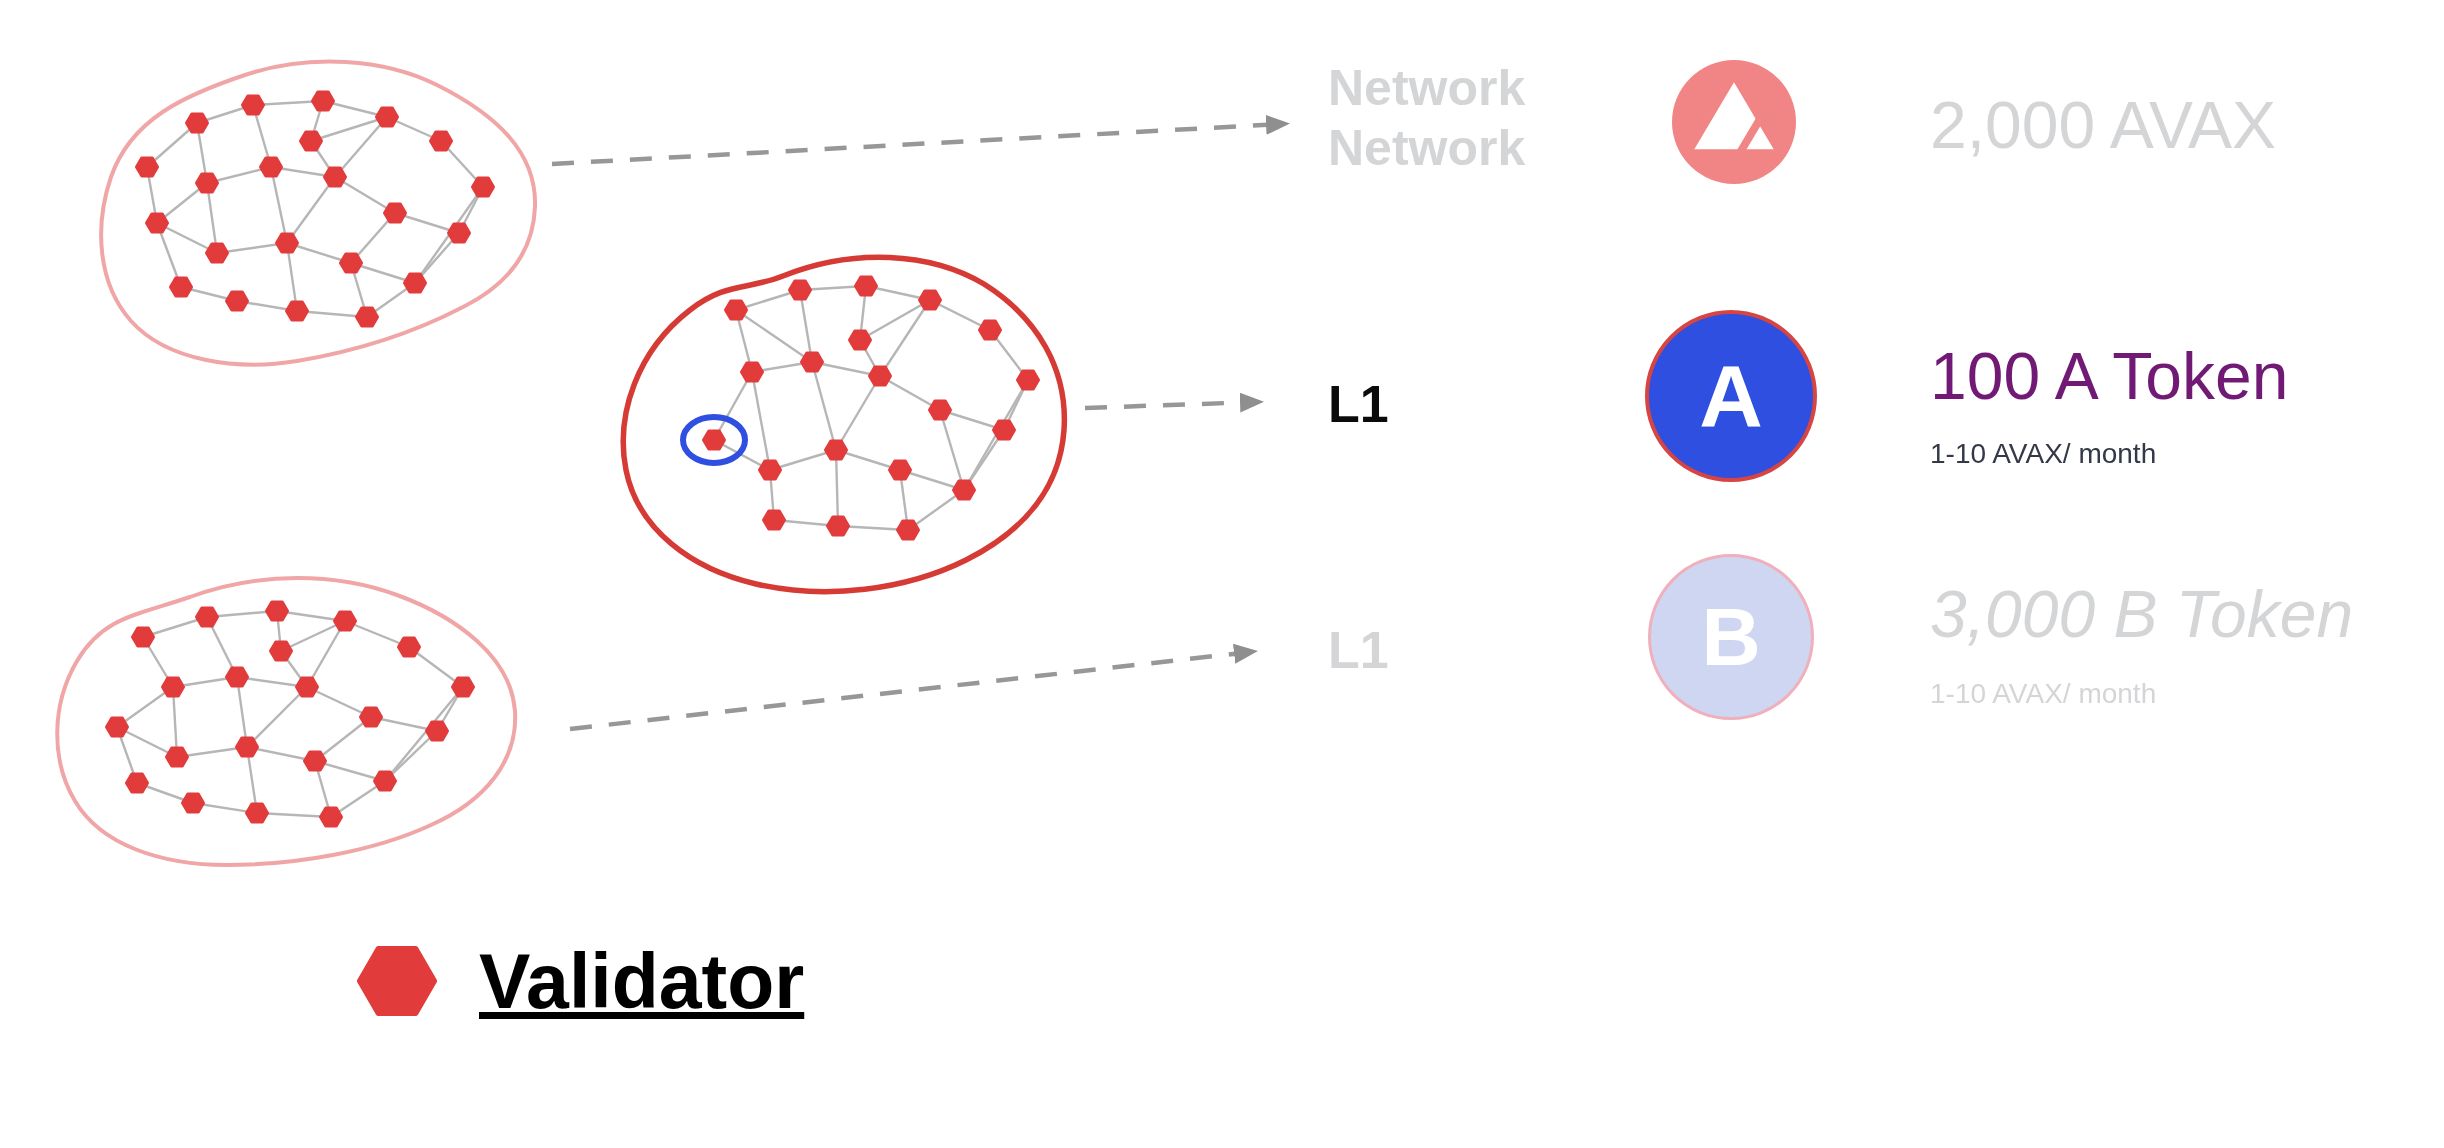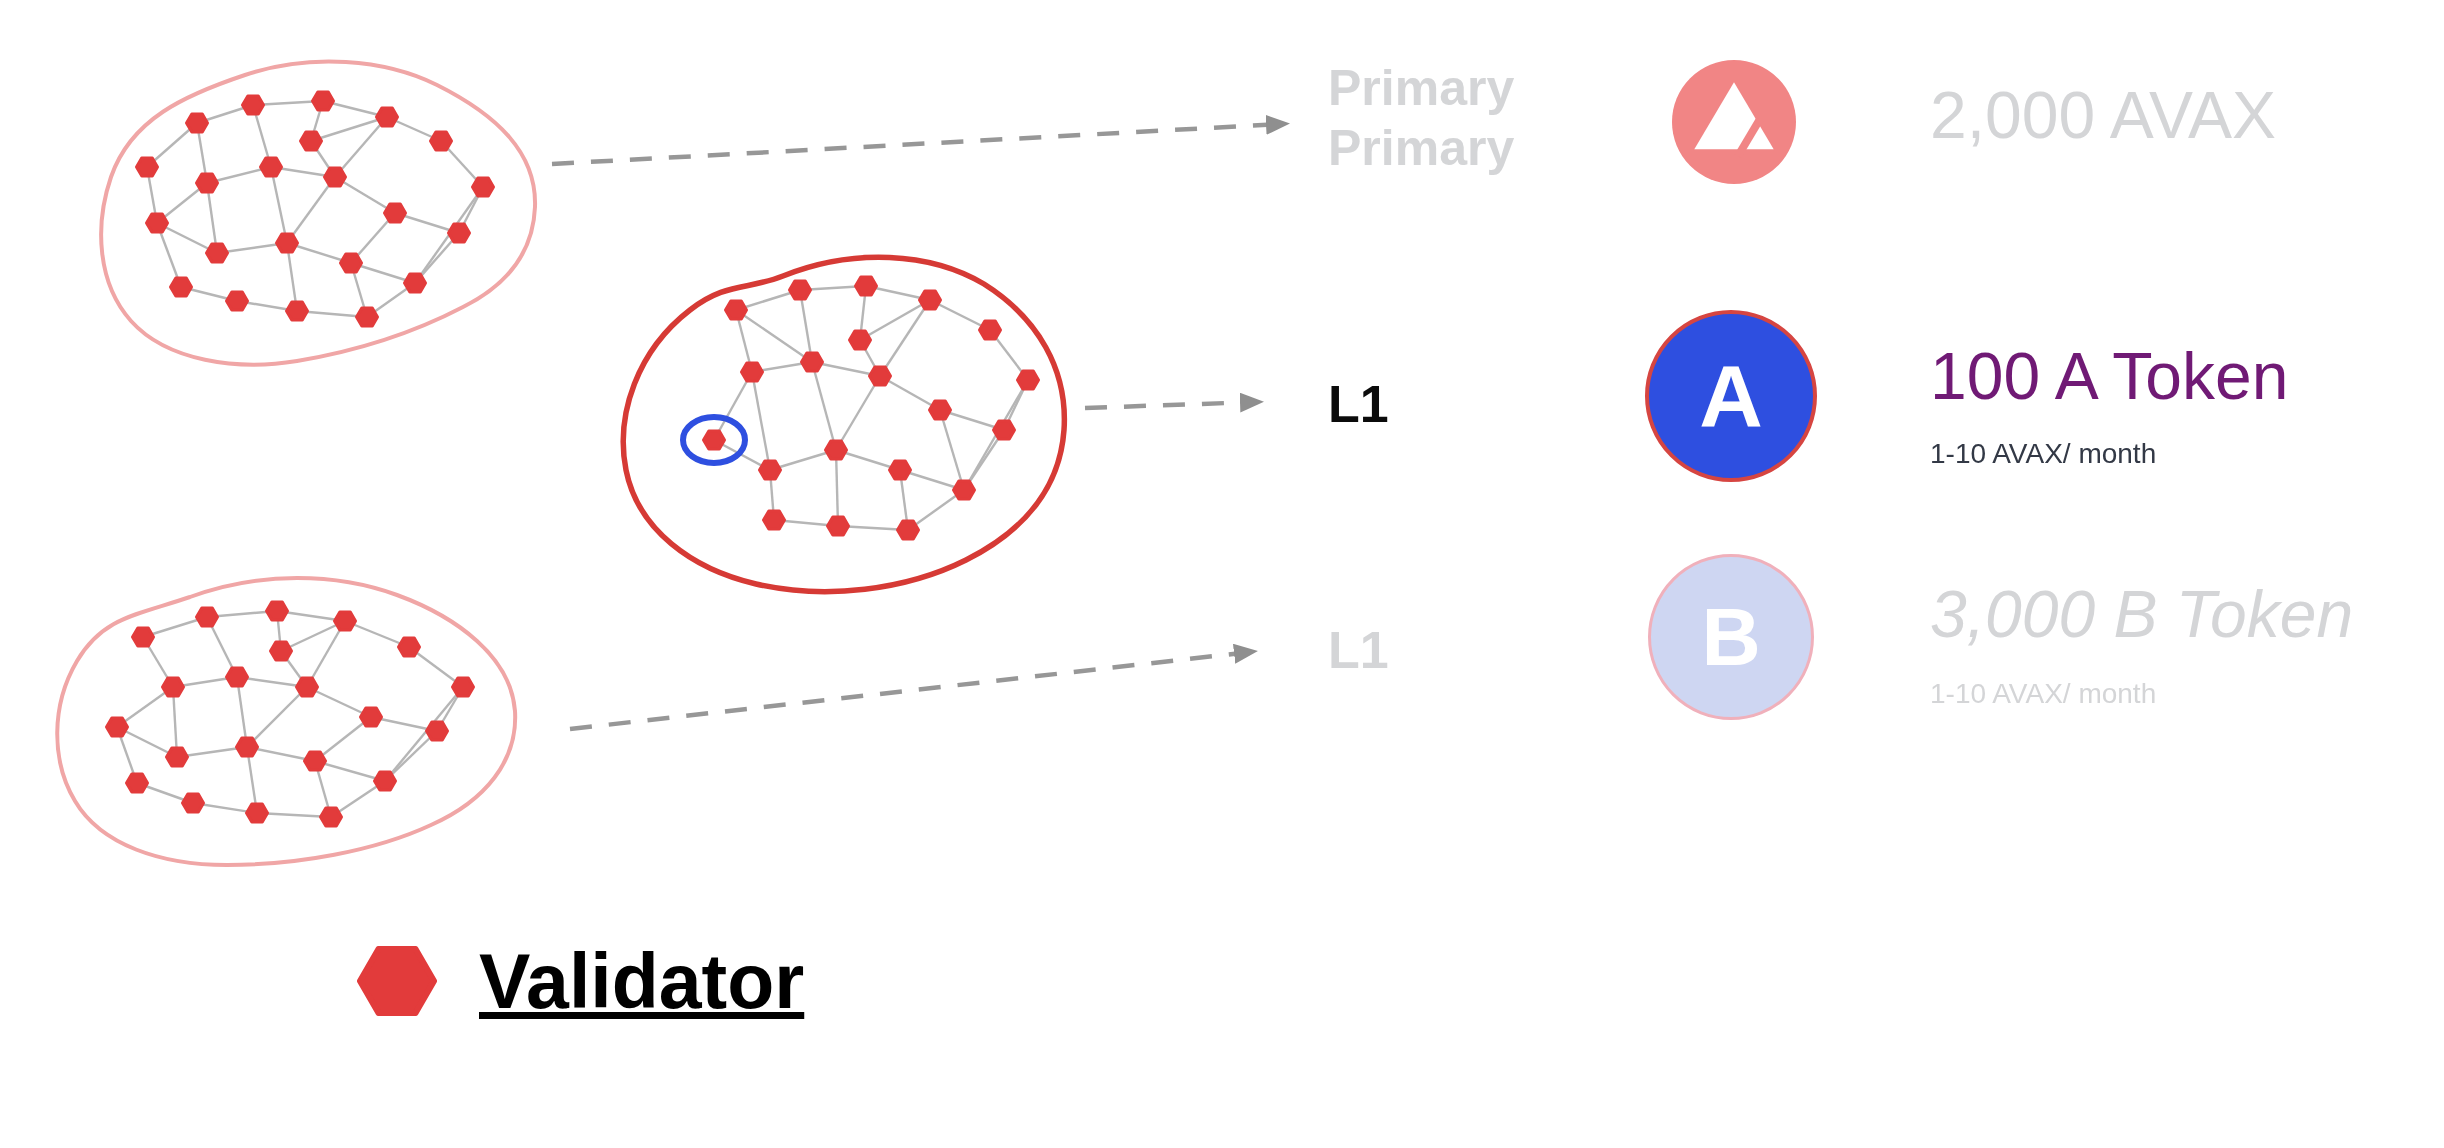--- a/index.html
+++ b/index.html
@@ -21,21 +21,21 @@
 
   .circle { position:absolute; border-radius:50%; display:flex; align-items:center; justify-content:center; }
   #circ-avax { left:1672px; top:60px;  width:124px; height:124px; }
   #circ-a { left:1645px; top:310px; width:172px; height:172px; background:#2e4fe0; border:4px solid #d64541; }
   #circ-b { left:1648px; top:554px; width:166px; height:166px; background:#ced6f2; border:3px solid #f0b0bb; }
   .circle-letter { color:#ffffff; font-weight:700; }
   #circ-a .circle-letter { font-size:88px; }
   #circ-b .circle-letter { font-size:82px; }
 
   .cost-value { position:absolute; left:1930px; font-size:66px; line-height:66px; font-weight:500; white-space:nowrap; }
-  #val-avax { top:82px; }
+  #val-avax { top:92px; }
   #val-a    { top:343px; color:#701a75; }
   #val-b    { top:581px;font-style:italic; }
   .cost-sub { position:absolute; left:1930px; font-size:28px; line-height:36px; white-space:nowrap; }
   #sub-a { top:436px; color:#333946; }
   #sub-b { top:676px; }
 
   .legend { position:absolute; left:357px; top:941px; display:flex; align-items:center; gap:42px;text-decoration:underline; }
   .legend-label { font-size:77px; font-weight:700; color:#000000; line-height:80px; }
 
   .brand { position:absolute; right:64px; top:1010px; display:flex; gap:16px; }
@@ -231,21 +231,21 @@
     <defs>
       <marker id="ah" viewBox="0 0 12 10" refX="8" refY="5" markerWidth="24" markerHeight="20" markerUnits="userSpaceOnUse" orient="auto">
         <path d="M0,0 L12,5 L0,10 Z" fill="#8f8f8f"></path>
       </marker>
     </defs>
     <line x1="552" y1="164" x2="1282" y2="124" stroke="#979797" stroke-width="4.5" stroke-dasharray="22 17" marker-end="url(#ah)"></line>
     <line x1="1085" y1="408" x2="1256" y2="402" stroke="#979797" stroke-width="4.5" stroke-dasharray="22 17" marker-end="url(#ah)"></line>
     <line x1="570" y1="729" x2="1250" y2="652" stroke="#979797" stroke-width="4.5" stroke-dasharray="22 17" marker-end="url(#ah)"></line>
   </svg>
 
-  <div id="lbl-primary" class="label faded">Primary Primary</div>
+  <div id="lbl-primary" class="label faded">Network Network</div>
   <div id="lbl-l1a" class="label dark">L1</div>
   <div id="lbl-l1b" class="label faded">L1</div>
 
   <div id="circ-avax" class="circle">
     <svg width="124" height="124" viewBox="0 0 100 100">
       <circle cx="50" cy="50" r="50" fill="#f18585"></circle>
       <polygon points="50,18 82,72 18,72" fill="#ffffff"></polygon>
       <polygon points="68.1,46.1 73.6,49.3 55.9,79.0 50.5,75.8" fill="#f18585"></polygon>
     </svg>
   </div>

